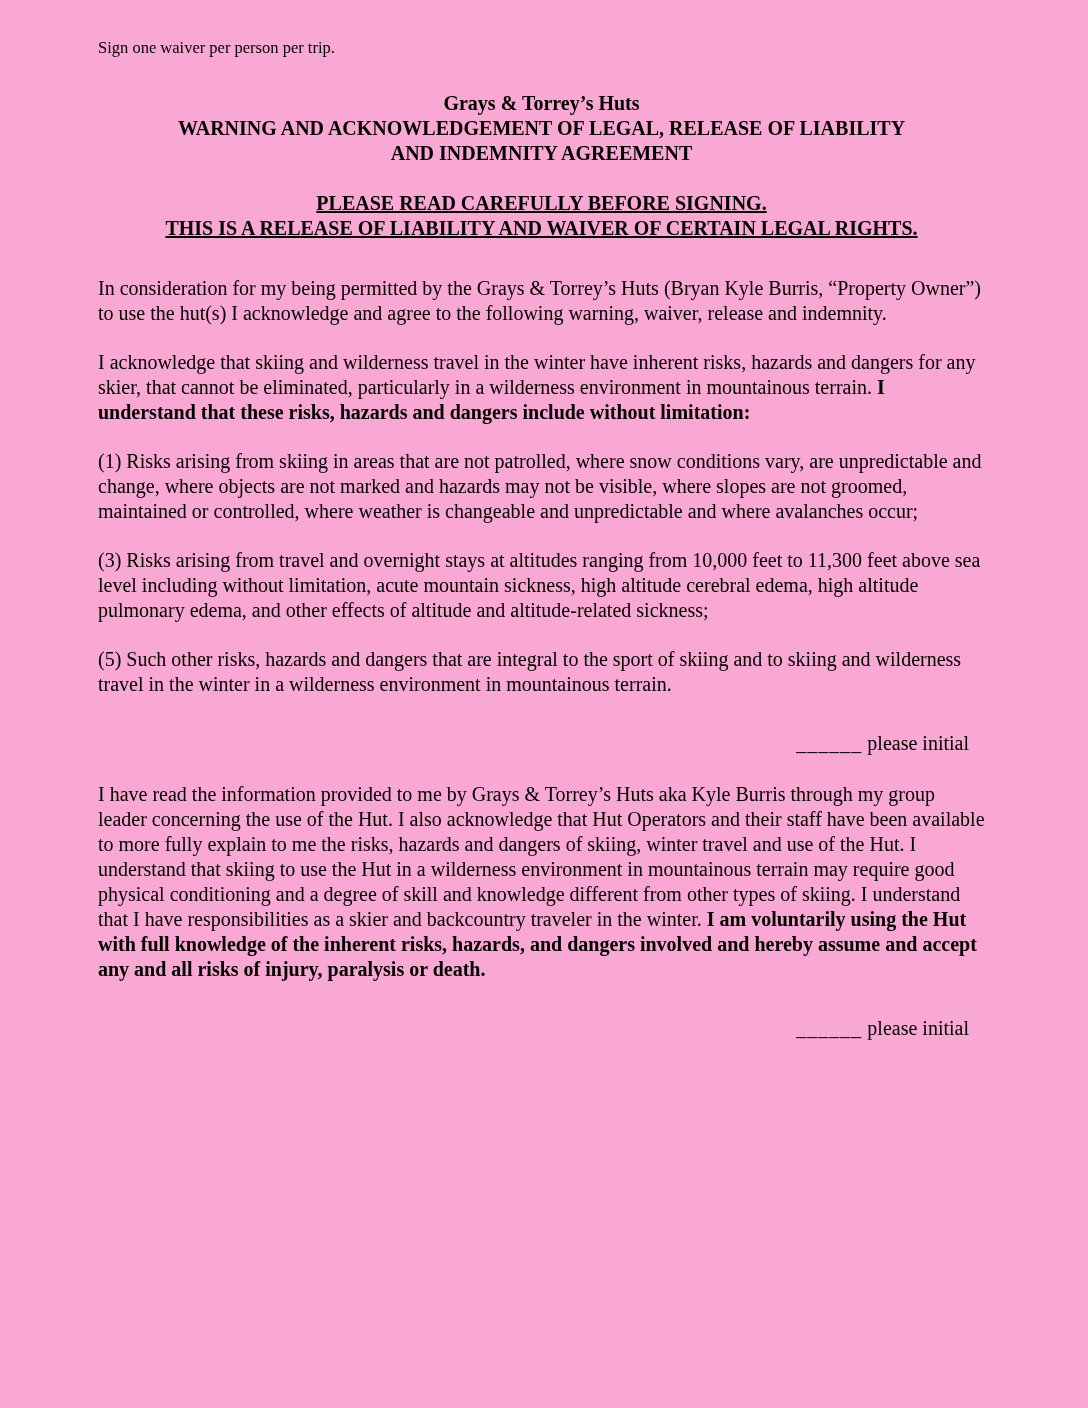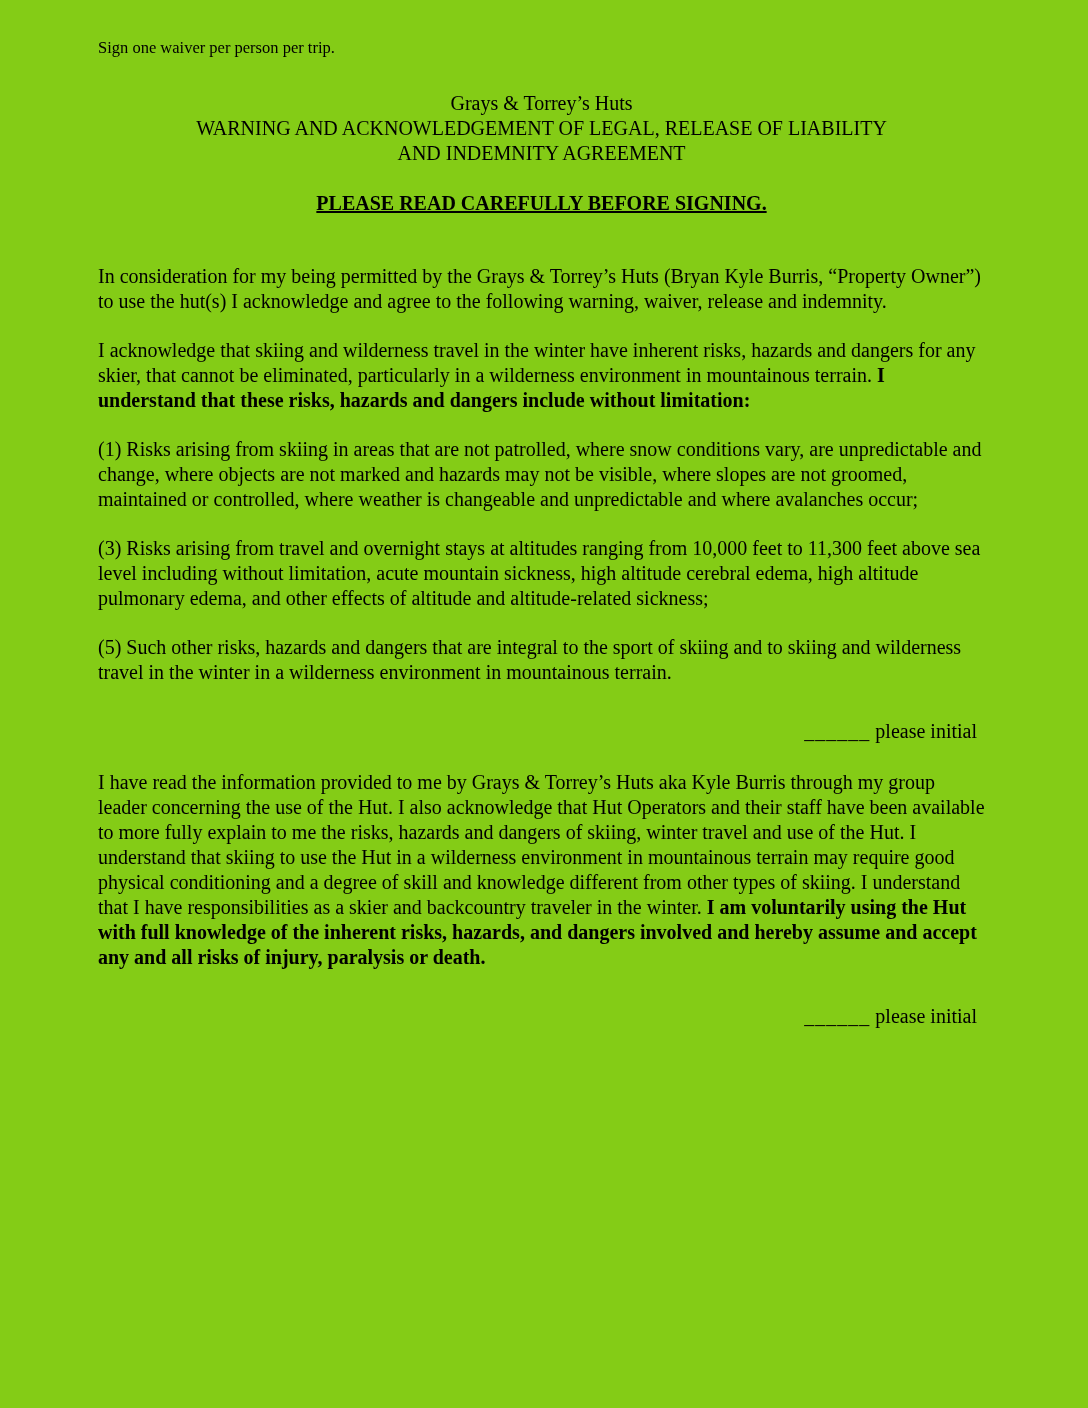--- a/index.html
+++ b/index.html
@@ -5,83 +5,84 @@
   html, body {
     margin: 0;
     padding: 0;
     background: #ffffff;
   }
   .page {
     position: relative;
     width: 1088px;
     min-height: 1408px;
     margin: 0 auto;
-    background: #84cc16;
+    background: #f9a8d4;
     color: #000000;
     font-family: "Liberation Serif", "DejaVu Serif", serif;
     font-size: 20px;
     line-height: 25px;
     box-sizing: border-box;
     padding: 38px 103px 40px 98px;
   }
   .top-note {
     font-size: 16.5px;
     line-height: 20px;
     margin: 0 0 0 0;
   }
   .title-block {
     text-align: center;
-    font-weight: normal;
+    font-weight: bold;
     margin-top: 33px;
   }
   .title-block div {
     line-height: 25px;
   }
   .notice-block {
     text-align: center;
     font-weight: bold;
     margin-top: 25px;
   }
   .notice-block div {
     line-height: 25px;
     text-decoration: underline;
     text-align: center;
   }
   p.para {
     margin: 24px 0 24px 0;
   }
   p.para.first {
-    margin-top: 48px;
+    margin-top: 35px;
   }
   .bold-run {
     font-weight: bold;
   }
   .initial-row {
     text-align: right;
-    margin: 34px 8px 26px 0;
+    margin: 34px 16px 26px 0;
   }
   .initial-blank {
     letter-spacing: 1px;
   }
 </style>
 </head>
 <body>
 
 <div class="page">
 
   <div class="top-note">Sign one waiver per person per trip.</div>
 
   <div class="title-block">
     <div>Grays &amp; Torrey’s Huts</div>
     <div>WARNING AND ACKNOWLEDGEMENT OF LEGAL, RELEASE OF LIABILITY</div>
     <div>AND INDEMNITY AGREEMENT</div>
   </div>
 
   <div class="notice-block">
     <div>PLEASE READ CAREFULLY BEFORE SIGNING.</div>
+    <div>THIS IS A RELEASE OF LIABILITY AND WAIVER OF CERTAIN LEGAL RIGHTS.</div>
   </div>
 
   <p class="para first"><span>In consideration for my being permitted by the Grays &amp; Torrey’s Huts (Bryan Kyle Burris, “Property Owner”) to use the hut(s) I acknowledge and agree to the following warning, waiver, release and indemnity.</span><span class="bold-run"></span></p>
 
   <p class="para"><span>I acknowledge that skiing and wilderness travel in the winter have inherent risks, hazards and dangers for any skier, that cannot be eliminated, particularly in a wilderness environment in mountainous terrain.  </span><span class="bold-run">I understand that these risks, hazards and dangers include without limitation:</span></p>
 
   <p class="para"><span>(1) Risks arising from skiing in areas that are not patrolled, where snow conditions vary, are unpredictable and change, where objects are not marked and hazards may not be visible, where slopes are not groomed, maintained or controlled, where weather is changeable and unpredictable and where avalanches occur;</span><span class="bold-run"></span></p>
 
 
   <p class="para"><span>(3) Risks arising from travel and overnight stays at altitudes ranging from 10,000 feet to 11,300 feet above sea level including without limitation, acute mountain sickness, high altitude cerebral edema, high altitude pulmonary edema, and other effects of altitude and altitude-related sickness;</span><span class="bold-run"></span></p>

